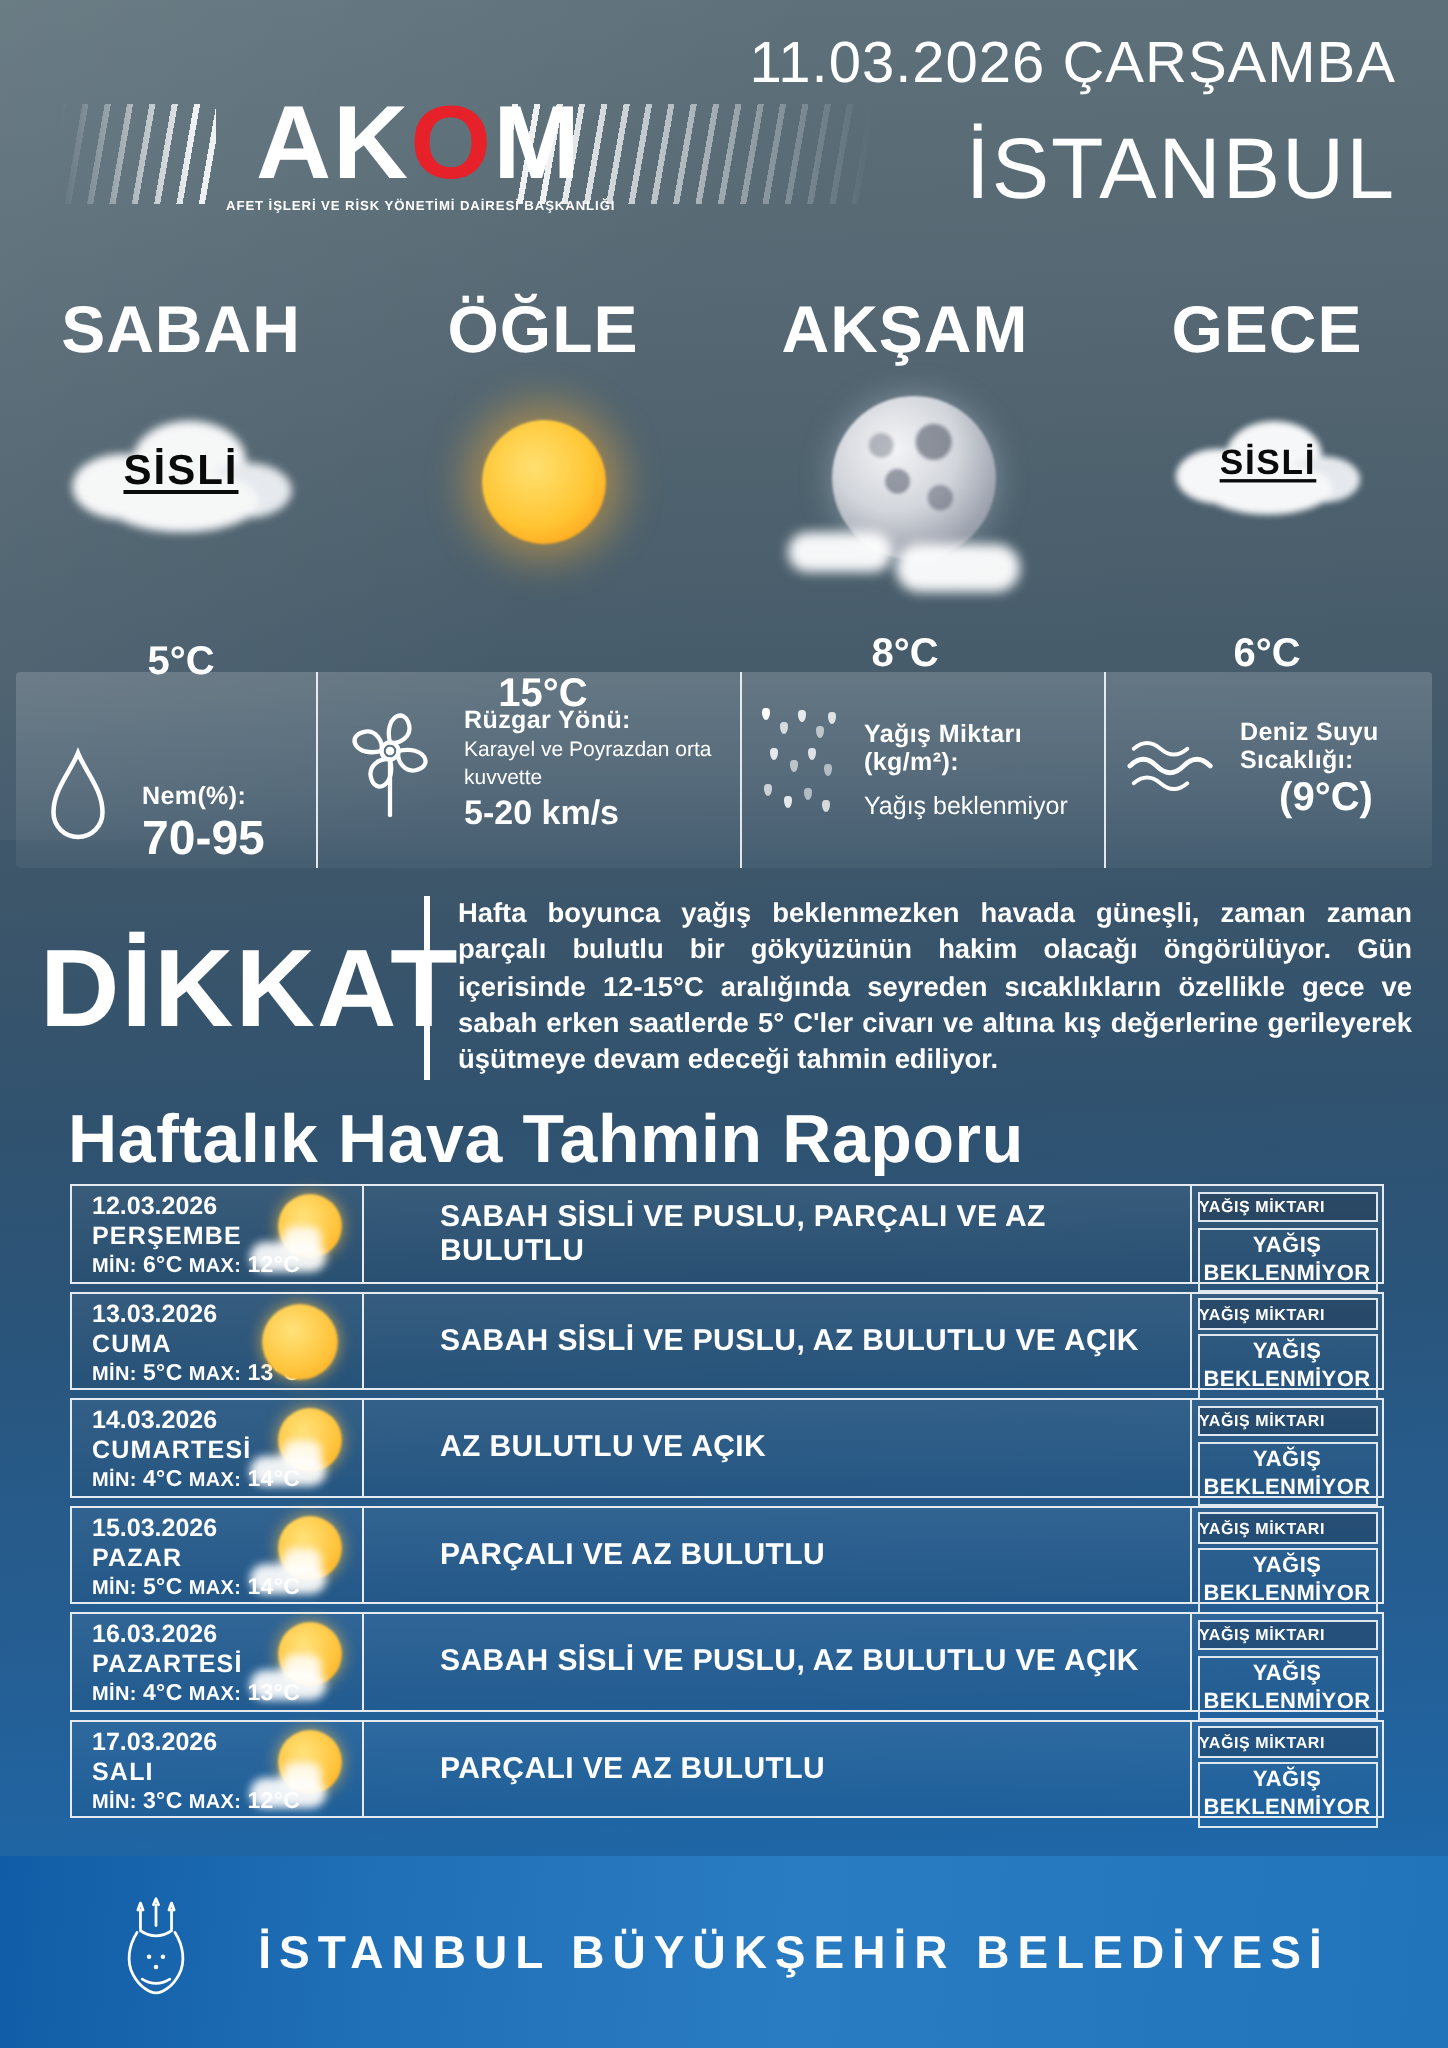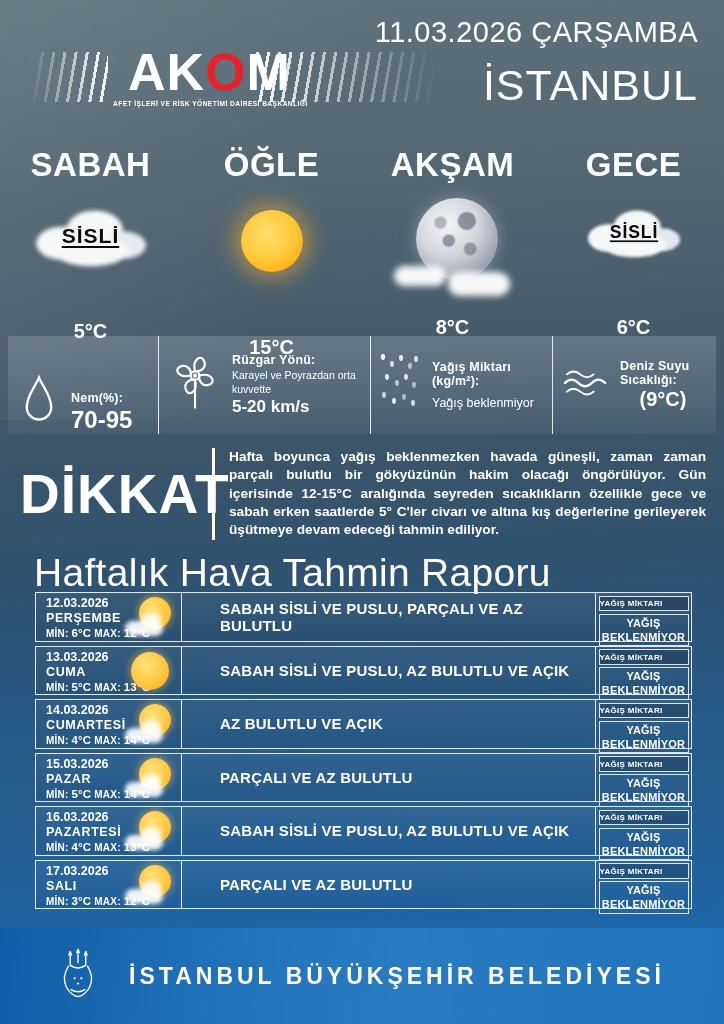--- a/index.html
+++ b/index.html
@@ -91,21 +91,21 @@
       1px 38px 0 rgba(255,255,255,.7), 11px 44px 0 rgba(255,255,255,.85),
       21px 40px 0 rgba(255,255,255,.55), 30px 46px 0 rgba(255,255,255,.75); }
 
   
   .warning { position:absolute; top:448px; left:20px; right:18px; display:flex; align-items:center; }
   .warn-title { width:192px; font-size:55px; font-weight:900; letter-spacing:1px; flex:none; }
   .warn-text { border-left:3px solid #fff; padding-left:14px;
     font-size:13.7px; font-weight:700; line-height:1.34; text-align:justify; }
 
   
-  .weekly-title { position:absolute; top:551px; left:34px; font-size:39px; font-weight:400; letter-spacing:.3px; }
+  .weekly-title { position:absolute; top:551px; left:34px; font-size:34px; font-weight:700; letter-spacing:.3px; }
   .wtable { position:absolute; top:592px; left:35px; right:32px;
     display:flex; flex-direction:column; gap:4px; }
   .wrow { display:flex; height:49.5px; border:1.5px solid #e6ebf1;
     background:linear-gradient(180deg, rgba(255,255,255,.05), rgba(0,0,0,.05)); }
   .w-day { width:146px; flex:none; position:relative; padding:3px 0 0 10px;
     border-right:1.5px solid #e6ebf1; }
   .w-date { font-size:12.5px; font-weight:700; }
   .w-name { font-size:12.5px; font-weight:600; letter-spacing:.6px; margin-top:1px; }
   .w-minmax { font-size:10px; font-weight:800; margin-top:2px; letter-spacing:.2px; }
   .w-minmax .v { font-size:11.5px; }

